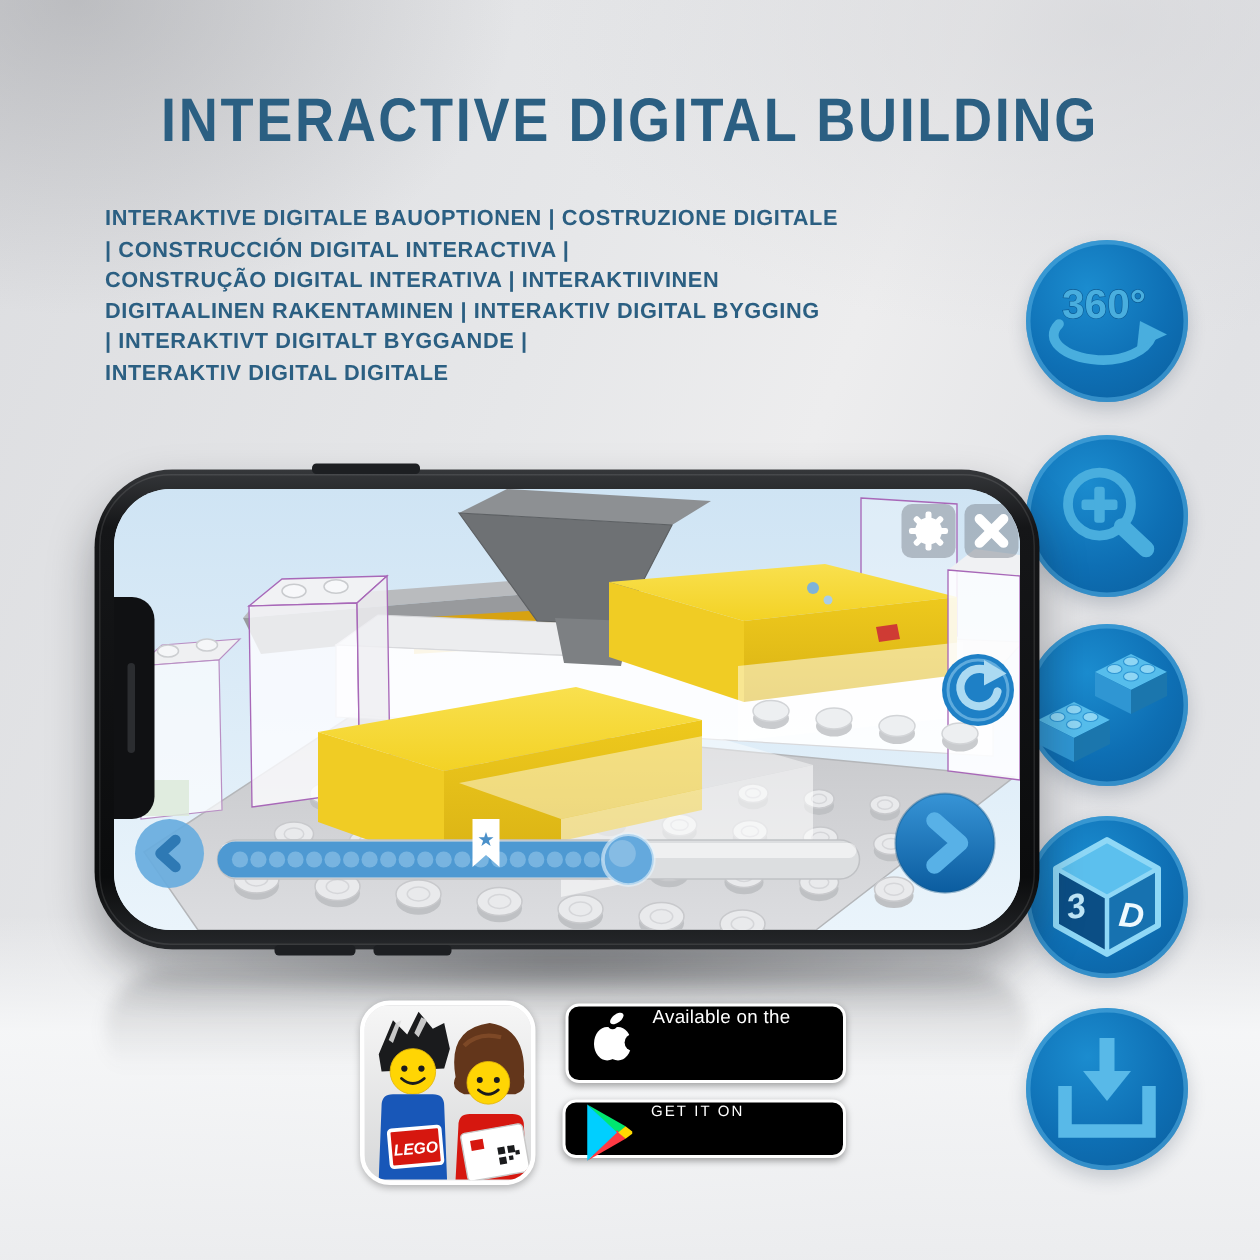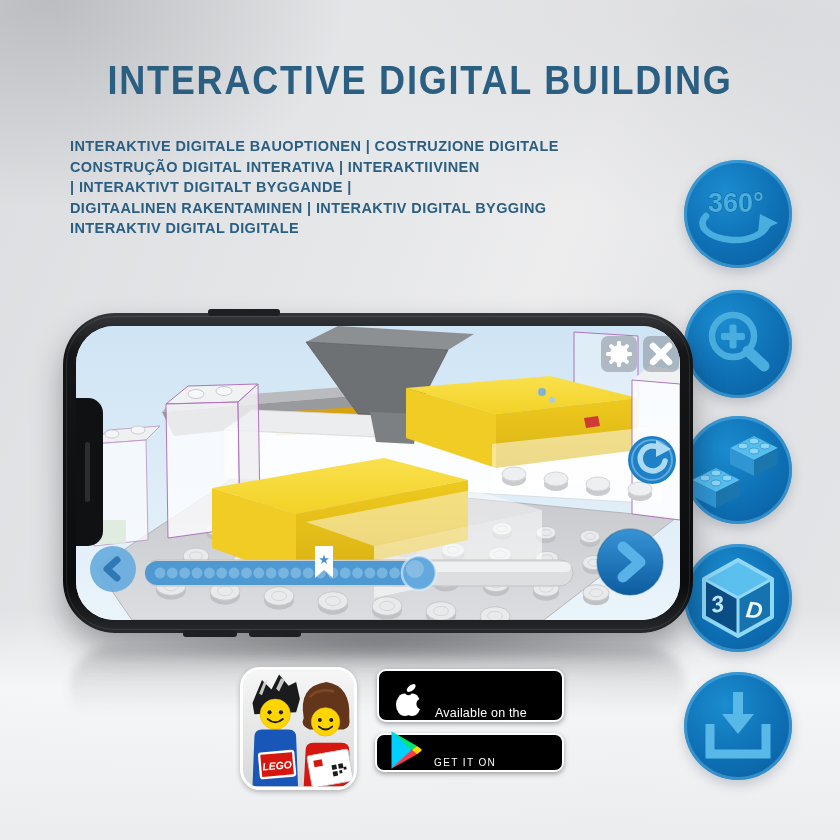--- a/index.html
+++ b/index.html
@@ -72,44 +72,45 @@
   }
   
   .lego-icon{
     position:absolute;left:240px;top:667px;width:117px;height:123px;z-index:3;
     border:3px solid #fff;border-radius:20px;overflow:hidden;
     box-shadow:0 2px 5px rgba(0,0,0,.25);background:#e9e9ea;
   }
   .lego-icon svg{width:100%;height:100%;display:block}
   .store-badge{
     position:absolute;z-index:3;background:#000;border:2px solid #fff;border-radius:9px;
-    display:flex;align-items:flex-end;gap:11px;padding-left:13px;
+    display:flex;align-items:flex-start;gap:11px;padding-left:13px;
     box-shadow:0 2px 5px rgba(0,0,0,.35);color:#fff;
   }
   .store-badge.as{left:377px;top:669px;width:187px;height:53px}
   .store-badge.gp{left:375px;top:733px;width:189px;height:39px}
   .store-badge .txt{display:flex;flex-direction:column;justify-content:center}
   .store-badge .tagline{font-size:12.5px;line-height:14px;letter-spacing:.2px}
   .store-badge.gp .tagline{font-size:10px;letter-spacing:1.4px}
   .store-badge .name{font-size:26px;line-height:28px;font-weight:bold;letter-spacing:.2px;white-space:nowrap}
   .store-badge.gp .name{font-weight:500}
 </style>
 </head>
 <body>
 
 <div class="bg"></div>
 <div class="floor"></div>
 
 <h1 class="title">INTERACTIVE DIGITAL BUILDING</h1>
 
 <div class="subtitle">
   <div>INTERAKTIVE DIGITALE BAUOPTIONEN | COSTRUZIONE DIGITALE</div>
+  <div>| CONSTRUCCIÓN DIGITAL INTERACTIVA |</div>
   <div>CONSTRUÇÃO DIGITAL INTERATIVA | INTERAKTIIVINEN</div>
+  <div>DIGITAALINEN RAKENTAMINEN | INTERAKTIV DIGITAL BYGGING</div>
   <div>| INTERAKTIVT DIGITALT BYGGANDE |</div>
-  <div>DIGITAALINEN RAKENTAMINEN | INTERAKTIV DIGITAL BYGGING</div>
   <div>INTERAKTIV DIGITAL DIGITALE</div>
 </div>
 
 <div class="rail">
 
   <div class="fbadge" style="top:160px">
     <svg viewBox="0 0 108 108">
       <text x="52" y="52" text-anchor="middle" font-size="27" font-weight="bold" fill="#49aede" stroke="#0c5a93" stroke-width=".8" paint-order="stroke">360°</text>
       <path d="M22,56 C12,66 24,78 48,80 C66,81 80,74 84,64" fill="none" stroke="#49aede" stroke-width="6.5" stroke-linecap="round"></path>
       <polygon points="76,54 94,63 74,72" fill="#49aede"></polygon>

